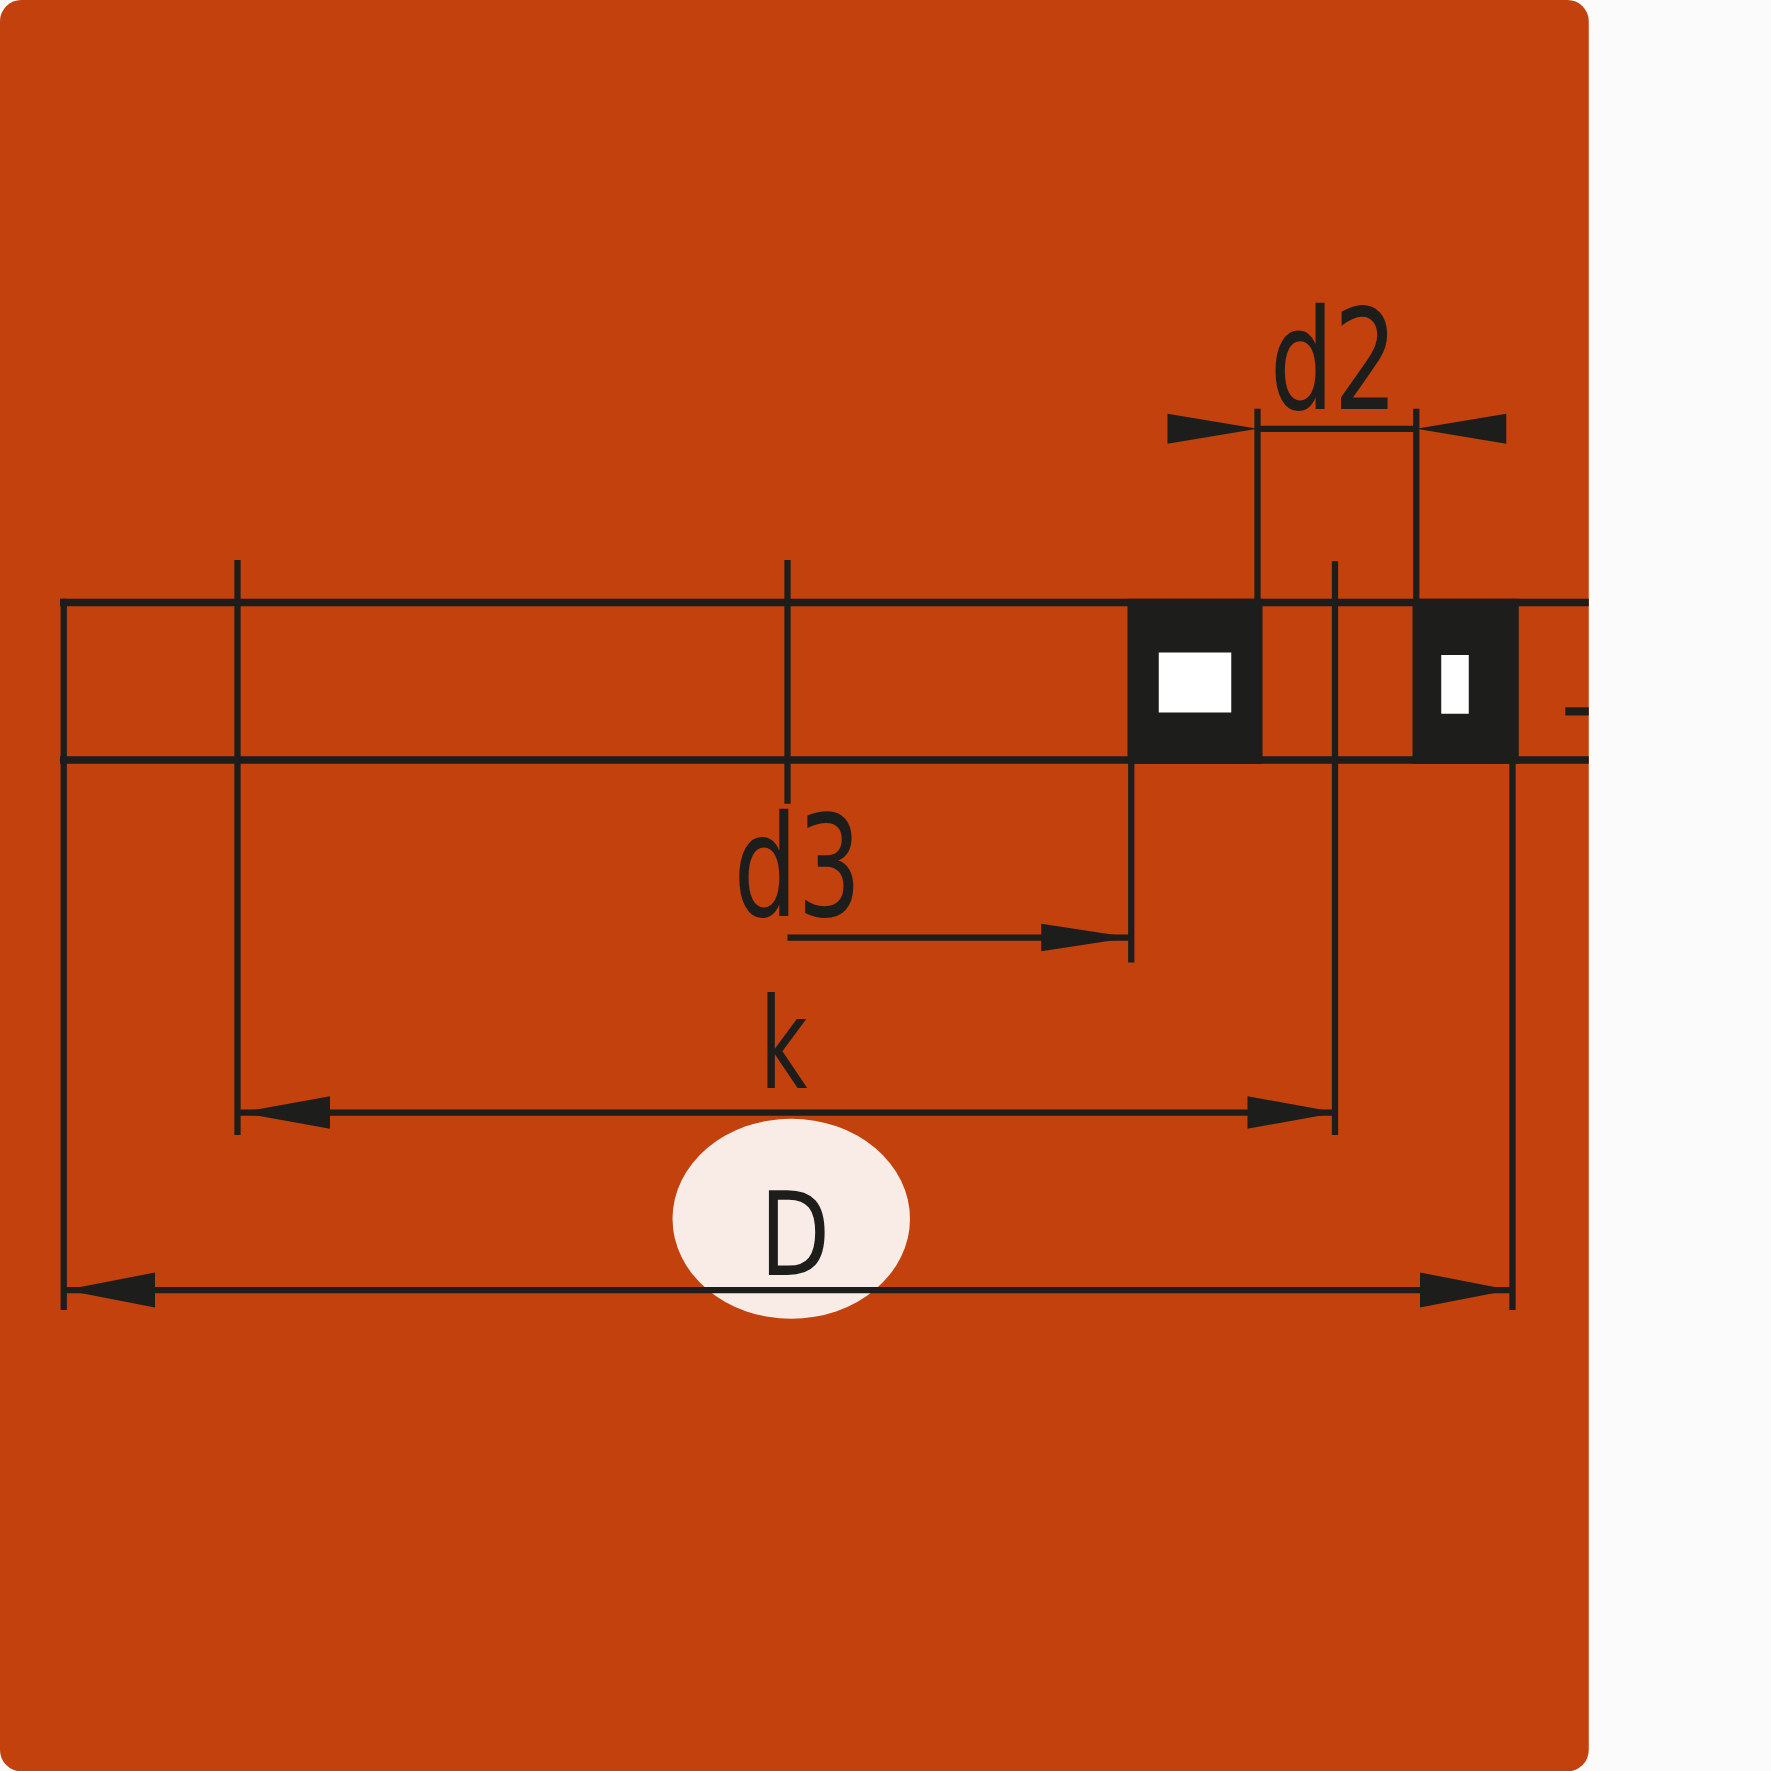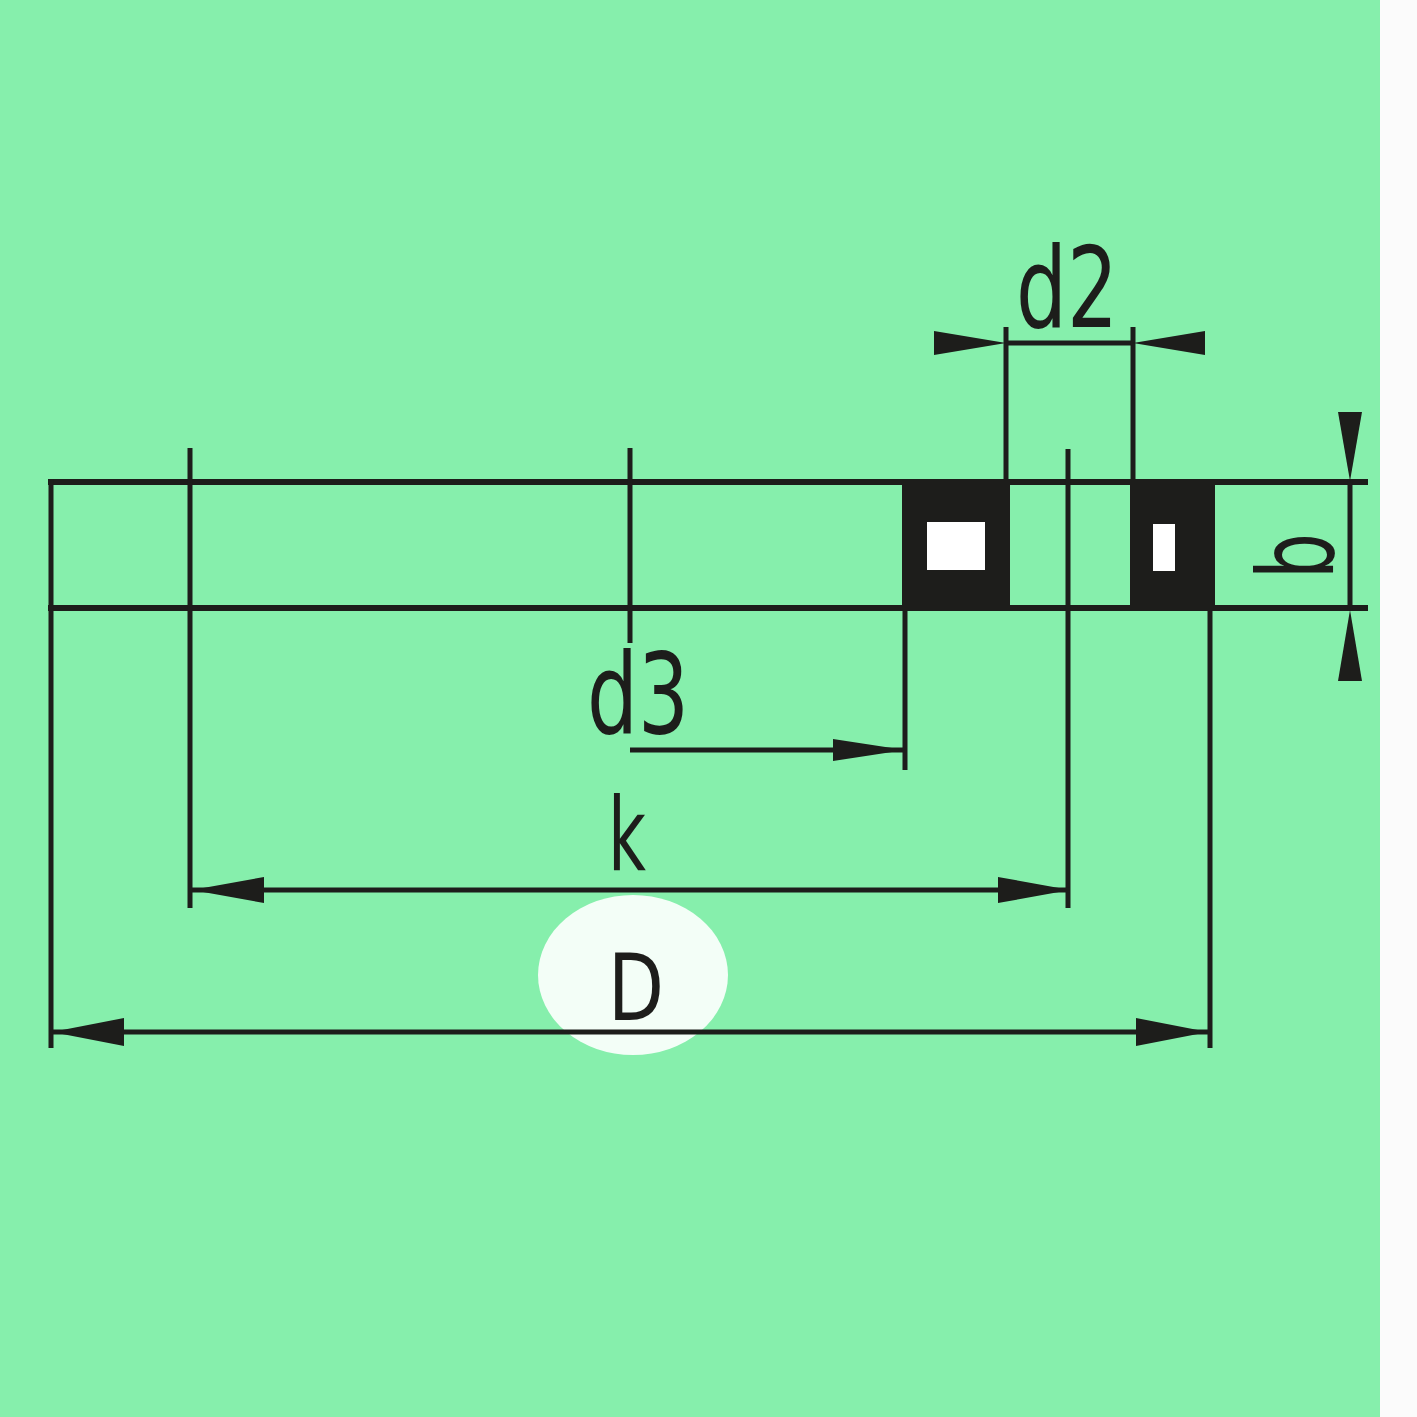--- a/index.html
+++ b/index.html
@@ -2,25 +2,26 @@
 <html><head>
 <meta charset="utf-8">
 <style>
   html, body {
     margin: 0;
     padding: 0;
     background: #fbfbfb;
   }
   .stage {
     position: relative;
-    width: 1380px;
+    width: 1271px;
     height: 1417px;
-    background: #86efac;
+    background: #c2410c;
     overflow: hidden;
     font-family: "DejaVu Sans", "Liberation Sans", sans-serif;
+    border-radius: 17px;
   }
   svg { position: absolute; left: 0; top: 0; }
   text {
     font-family: "DejaVu Sans", "Liberation Sans", sans-serif;
     font-weight: 400;
   }
 </style>
 </head>
 <body>
 

